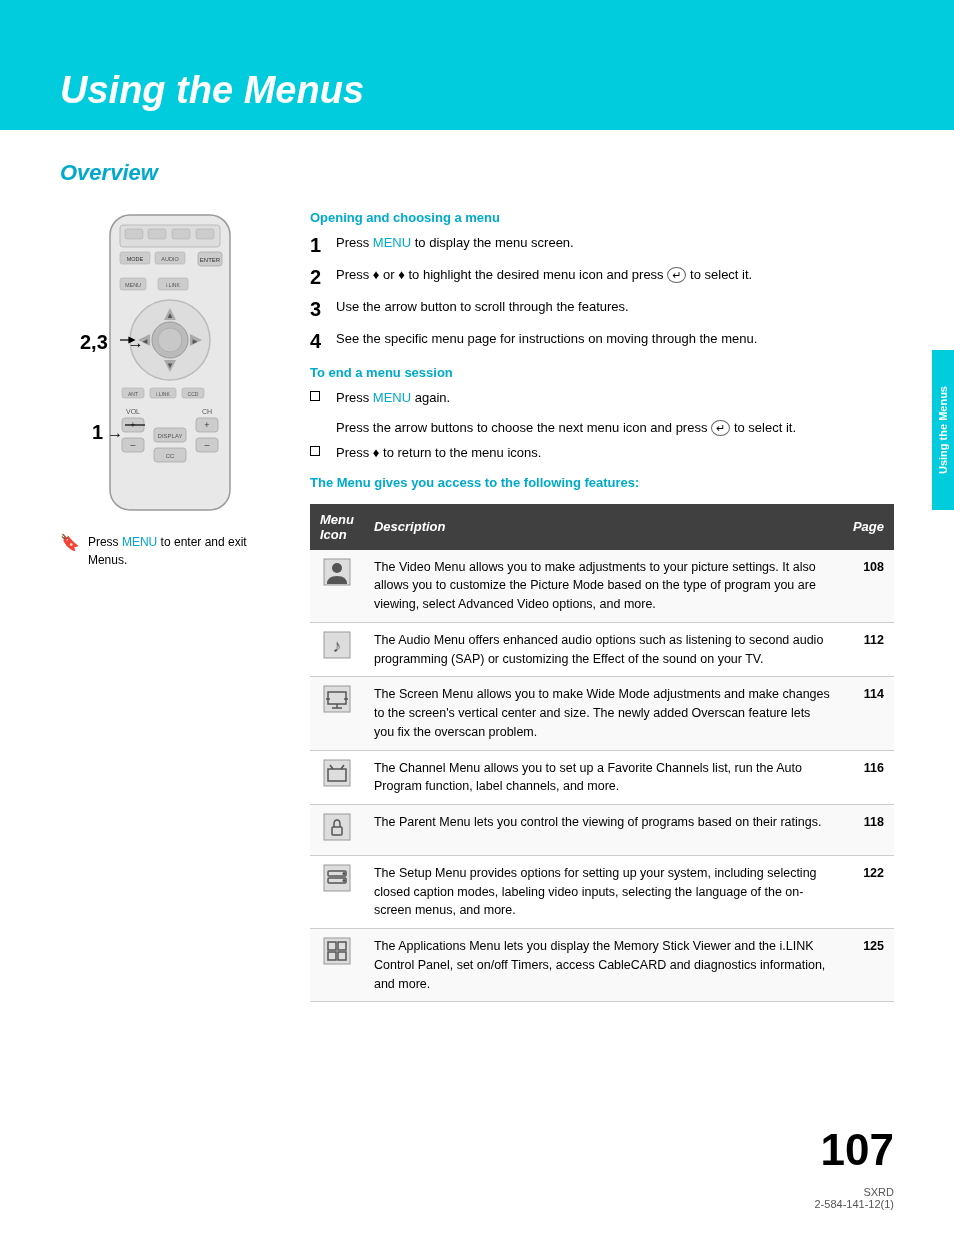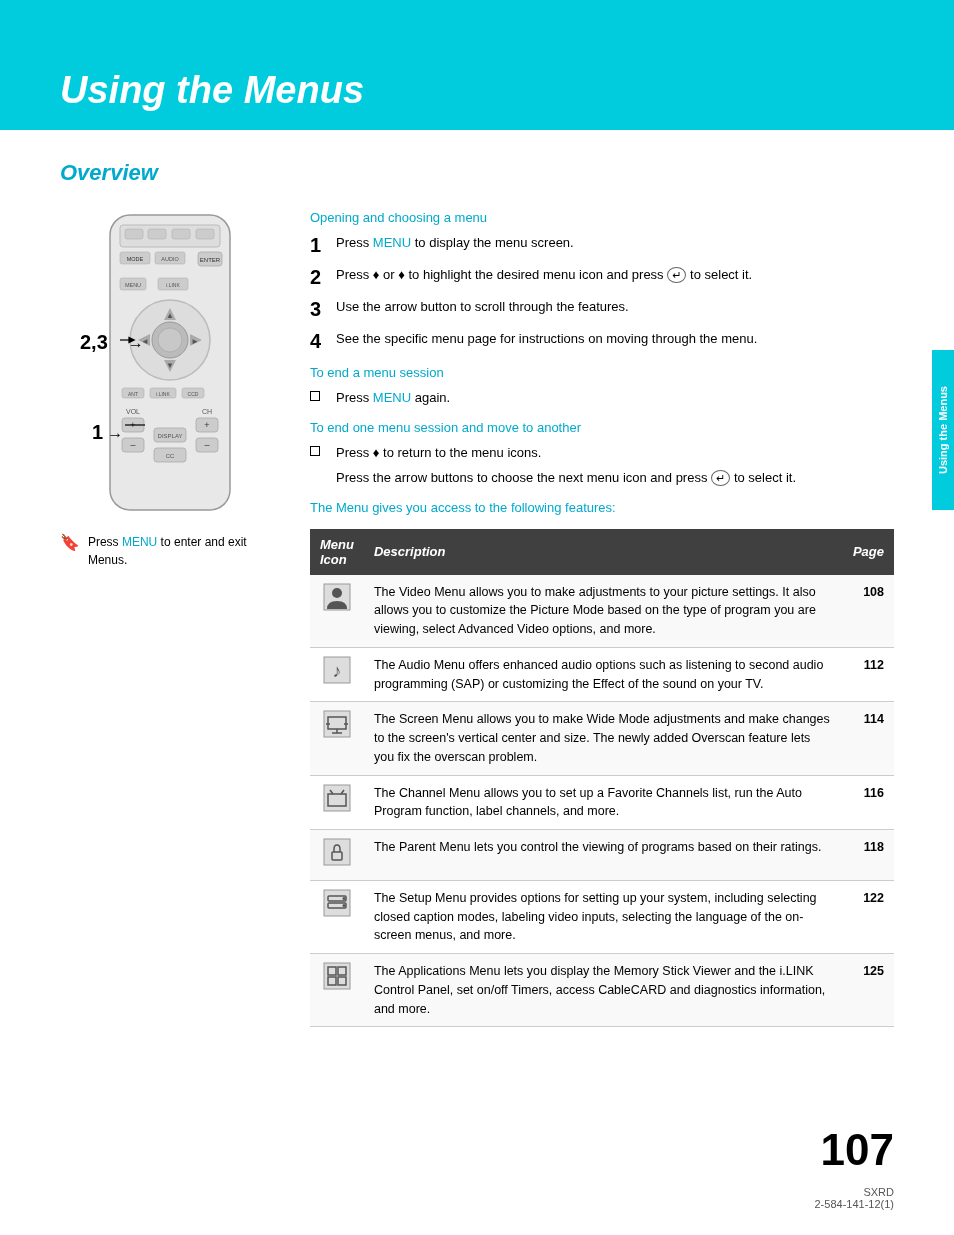--- a/index.html
+++ b/index.html
@@ -89,21 +89,21 @@
       position: relative;
     }
 
     .remote-svg {
       width: 160px;
     }
 
     
     .section-heading {
       font-size: 13px;
-      font-weight: normal;
+      font-weight: bold;
       color: #00aacc;
       margin-bottom: 8px;
       margin-top: 12px;
     }
     .section-heading:first-child {
       margin-top: 0;
     }
 
     
     .steps-list {
@@ -381,30 +381,29 @@
 
       <div class="section-heading">To end a menu session</div>
 
       <ul class="bullet-list">
         <li class="bullet-item">
           <div class="bullet-square"></div>
           <span class="bullet-text">Press <span class="menu-keyword">MENU</span> again.</span>
         </li>
       </ul>
 
-      <div class="section-heading">To end one menu session and move to another</div>
 
       <ul class="bullet-list">
+        <li class="bullet-item">
+          <div style="width:10px; flex-shrink:0;"></div>
+          <span class="bullet-text">Press the arrow buttons to choose the next menu icon and press <span style="border:1.5px solid #666; border-radius:50%; padding:1px 4px; font-size:11px;">↵</span> to select it.</span>
+        </li>
         <li class="bullet-item">
           <div class="bullet-square"></div>
           <span class="bullet-text">Press ♦ to return to the menu icons.</span>
-        </li>
-        <li class="bullet-item">
-          <div style="width:10px; flex-shrink:0;"></div>
-          <span class="bullet-text">Press the arrow buttons to choose the next menu icon and press <span style="border:1.5px solid #666; border-radius:50%; padding:1px 4px; font-size:11px;">↵</span> to select it.</span>
         </li>
       </ul>
 
       <div class="section-heading">The Menu gives you access to the following features:</div>
 
       <table class="features-table">
         <thead>
           <tr>
             <th class="icon-cell">Menu Icon</th>
             <th>Description</th>

